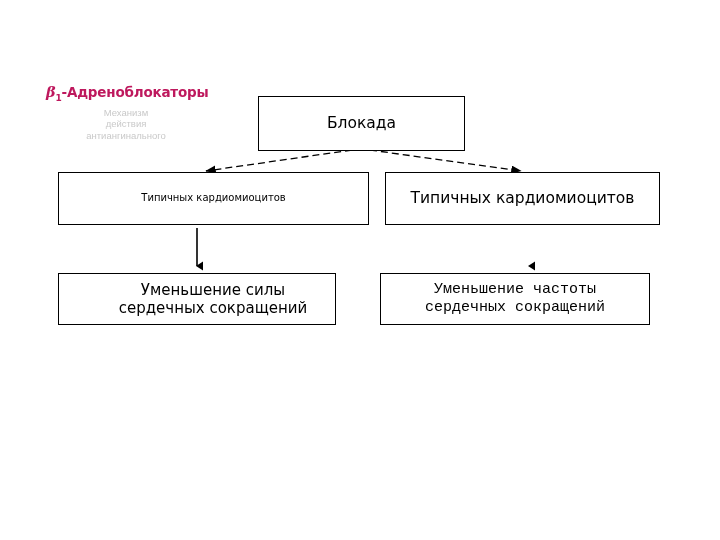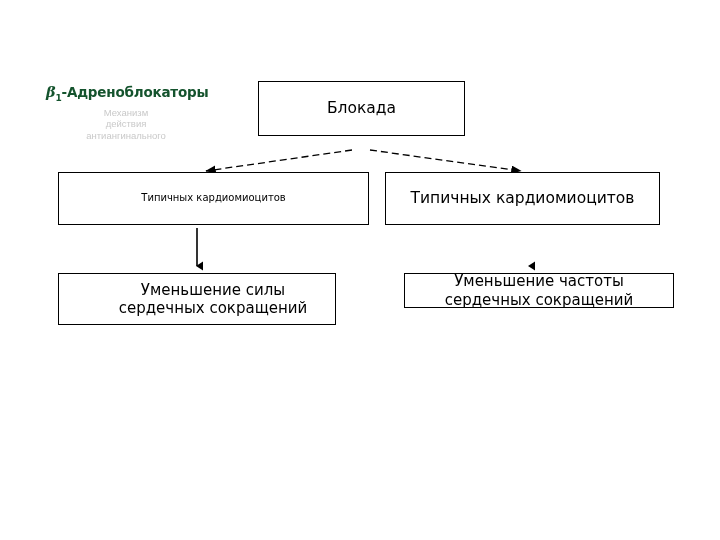--- a/index.html
+++ b/index.html
@@ -34,21 +34,21 @@
     position: absolute;
     left: 46px;
     top: 84px;
     width: 160px;
     text-align: center;
   }
   .heading-title {
     font-family: "DejaVu Sans", sans-serif;
     font-size: 13.5px;
     font-weight: bold;
-    color: #14532d;
+    color: #be185d;
     letter-spacing: -0.2px;
     white-space: nowrap;
     text-align: left;
     line-height: 1.1;
   }
   .heading-title .beta {
     font-family: "DejaVu Serif", serif;
     font-style: italic;
     font-weight: bold;
     font-size: 14.5px;
@@ -90,21 +90,21 @@
     font-style: italic;
     font-size: 1.02em;
   }
   .box .sub {
     font-size: 0.68em;
     vertical-align: sub;
   }
 
   #box-top {
     left: 258px;
-    top: 81px;
+    top: 96px;
     width: 207px;
     height: 55px;
     font-size: 15.5px;
   }
   #box-mid-left {
     left: 58px;
     top: 172px;
     width: 311px;
     height: 53px;
     font-size: 10px;
@@ -118,25 +118,26 @@
   }
   #box-bottom-left {
     left: 58px;
     top: 273px;
     width: 278px;
     height: 52px;
     font-size: 15px;
     padding-left: 32px;
   }
   #box-bottom-right {
-    left: 404px;
+    left: 380px;
     top: 273px;
     width: 270px;
-    height: 35px;
+    height: 52px;
     font-size: 15px;
+    font-family: Liberation Mono, monospace;
   }
 </style>
 </head>
 <body>
 
 <div id="slide">
 
   <svg id="svg-layer" viewBox="0 0 720 540">
     <defs>
       <marker id="arrow-black" markerWidth="9" markerHeight="9" refX="7.5" refY="3.2" orient="auto" markerUnits="strokeWidth">

